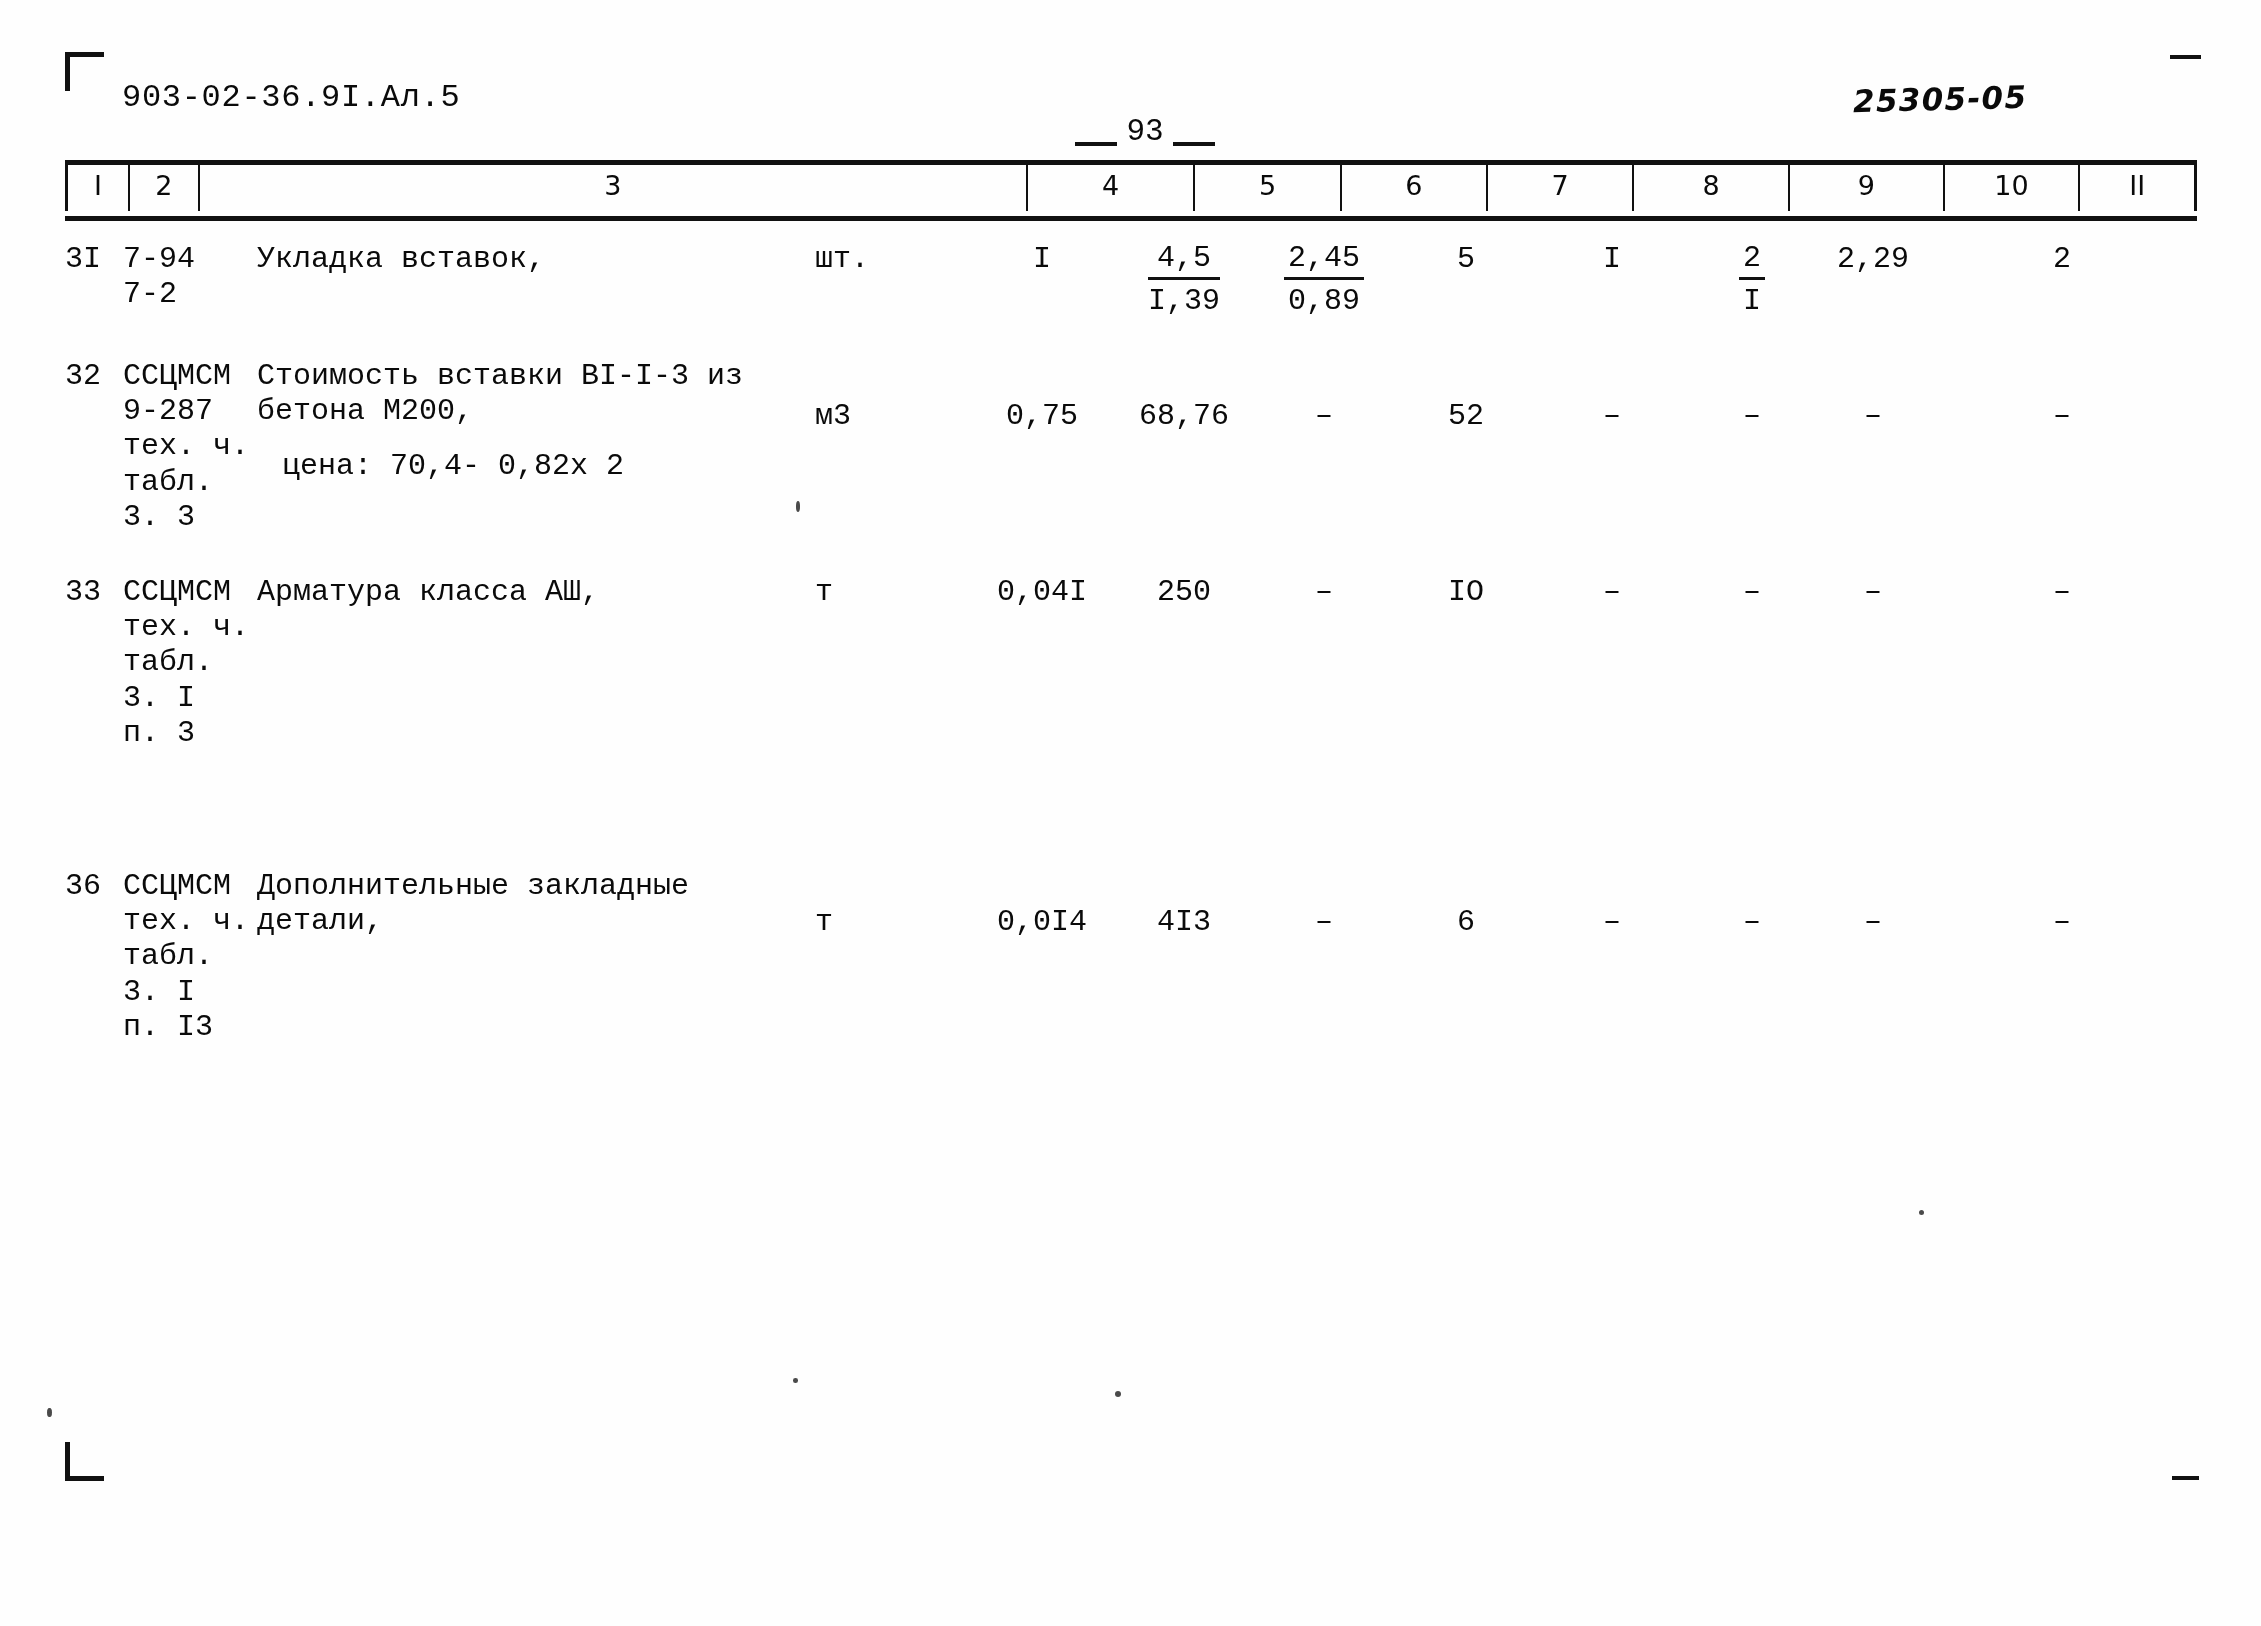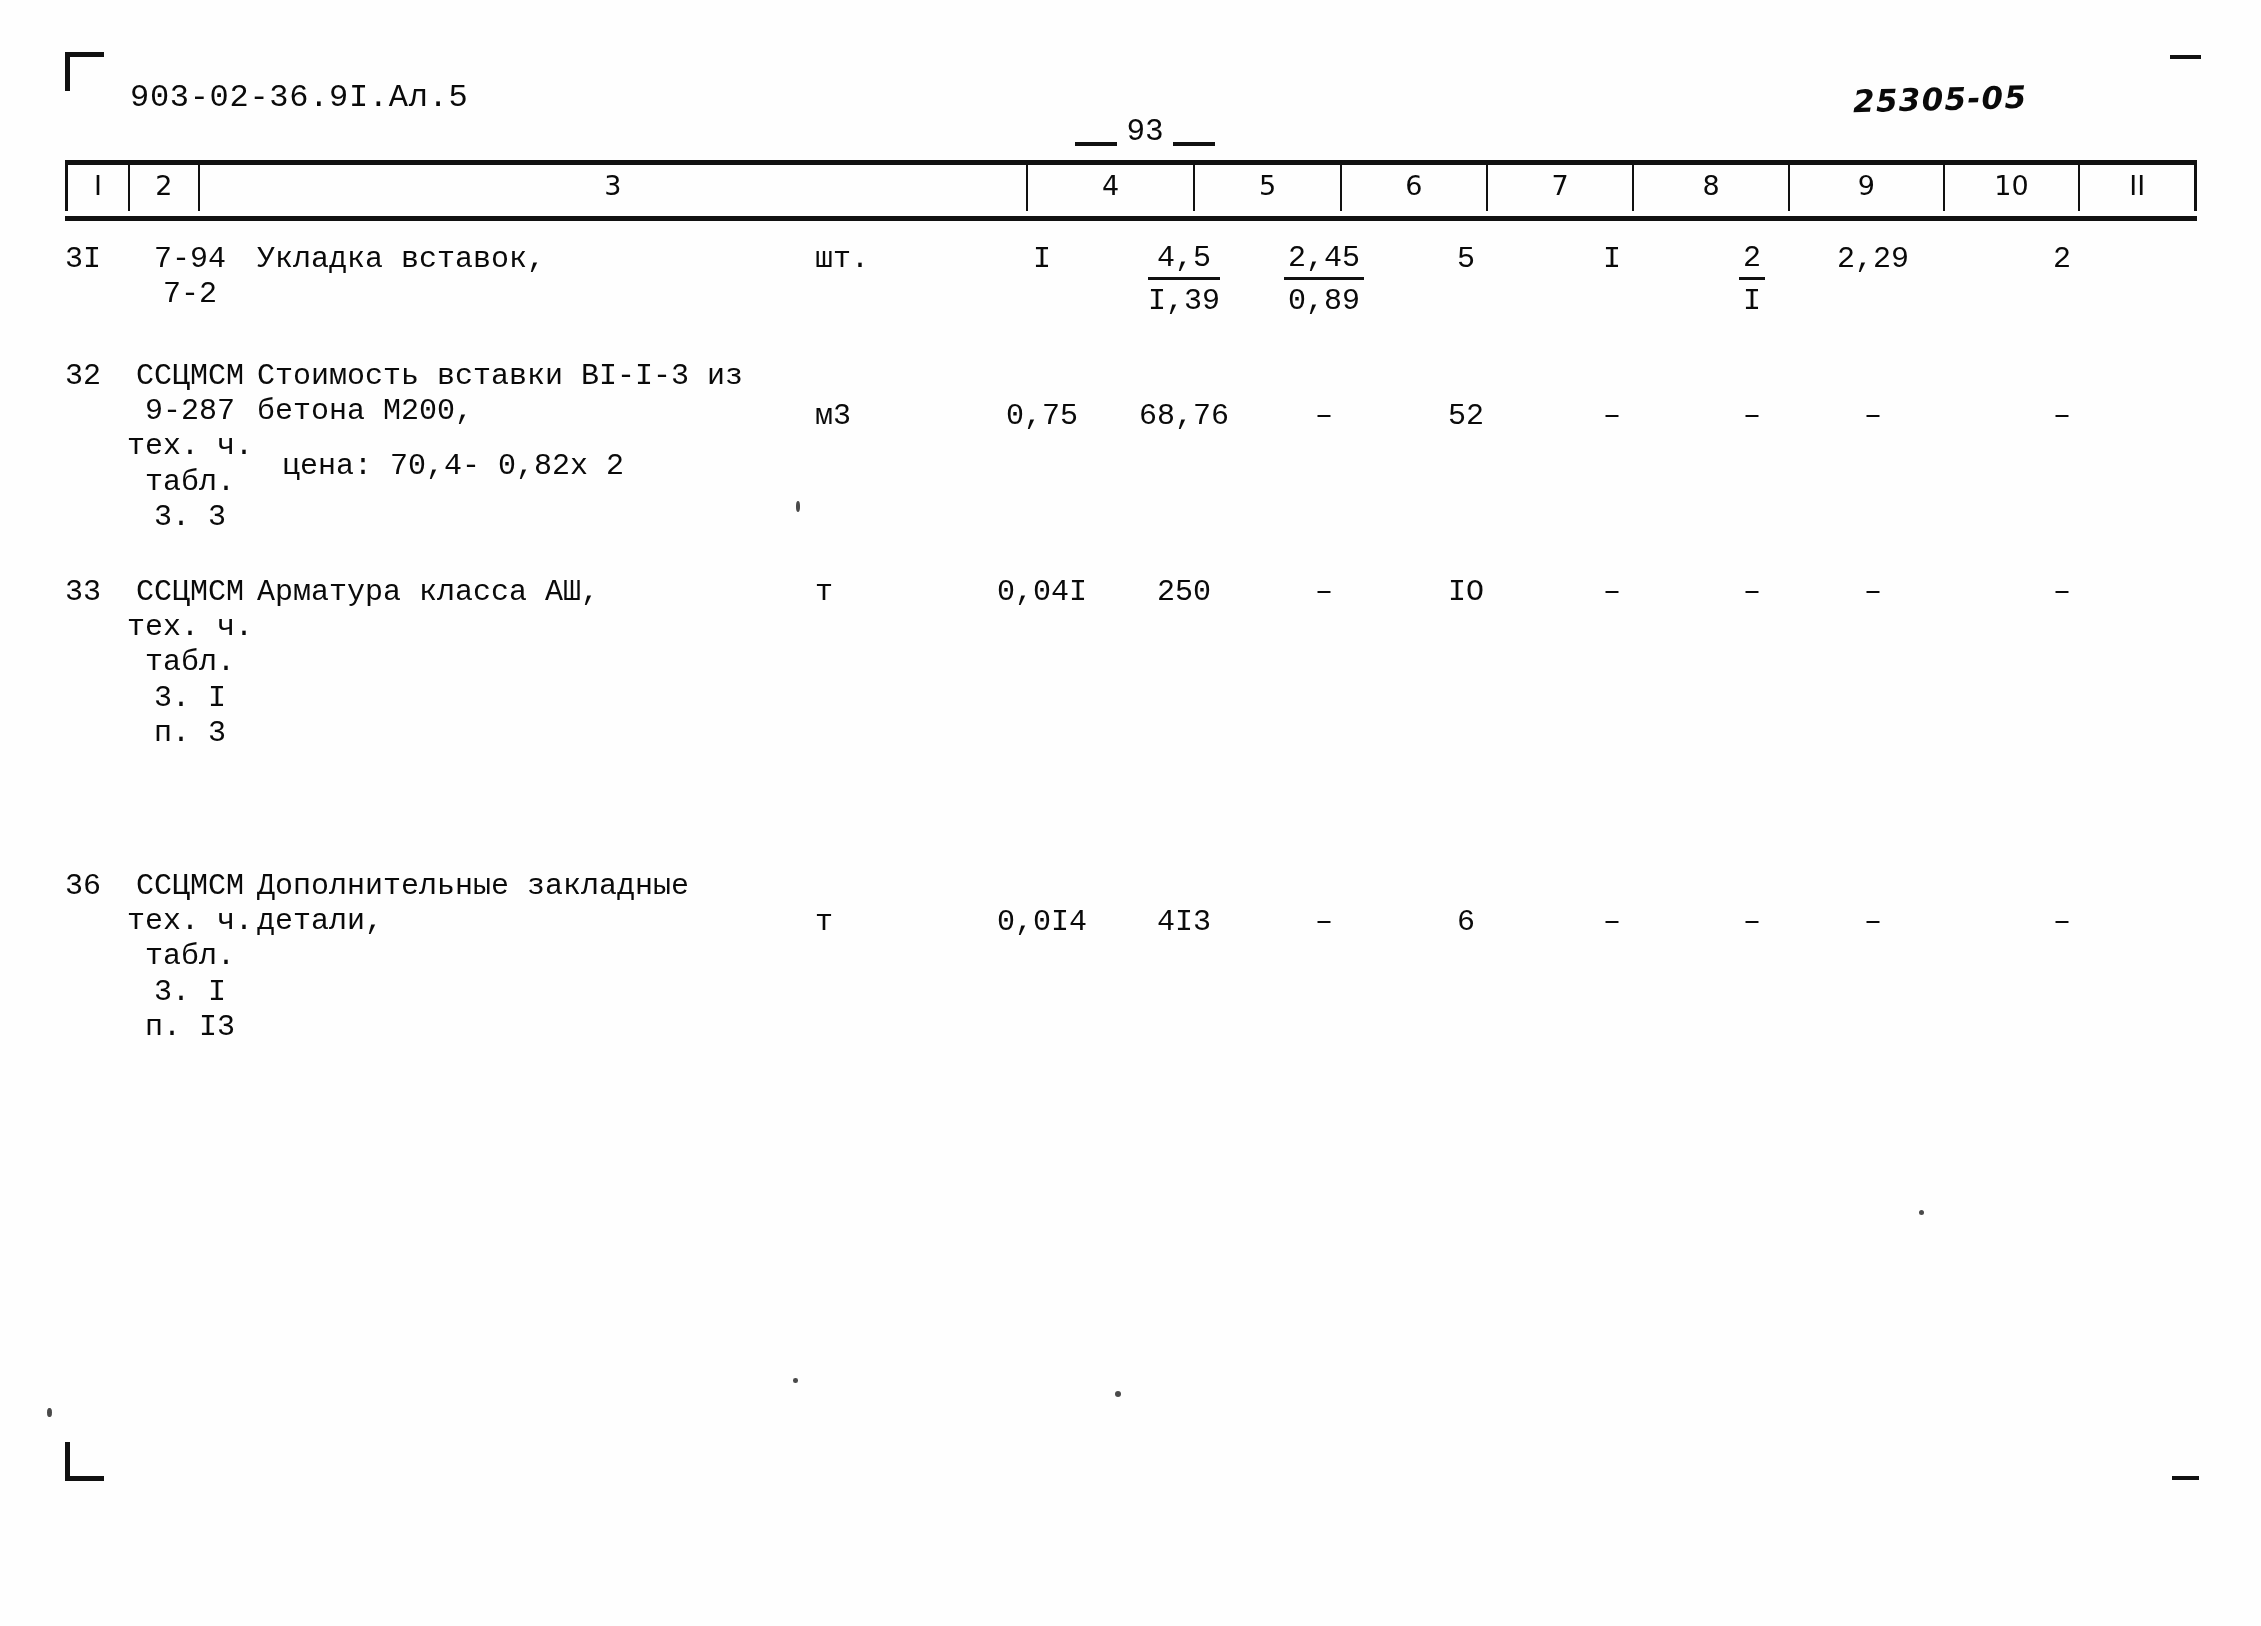--- a/index.html
+++ b/index.html
@@ -55,21 +55,20 @@
   }
 
   
   .doc-code {
     position: absolute;
     left: 122px;
     top: 79px;
     font-size: 32px;
     letter-spacing: 0.7px;
     white-space: nowrap;
-    margin-left: 8px;
   }
   .stamp-code {
     position: absolute;
     left: 1853px;
     top: 81px;
     font-size: 31px;
     font-family: "DejaVu Sans", sans-serif;
     font-style: italic;
     font-weight: 600;
     letter-spacing: 1.3px;
@@ -148,21 +147,21 @@
     table-layout: fixed;
     width: 2132px;
   }
   table.data td {
     padding: 0;
     vertical-align: top;
     font-size: 30px;
     line-height: 1.18;
   }
   .c-num    { text-align: left;  padding-left: 6.7px; }
-  .c-code   { text-align: center;  padding-left: 5.4px; white-space: pre-line; }
+  .c-code   { text-align: left;  padding-left: 5.4px; white-space: pre-line; }
   .c-desc   { text-align: left;  padding-left: 12px; position: relative; }
   .c-unit   { text-align: left; }
   .c-val    { text-align: center; }
 
   .desc-line { white-space: pre; }
   .desc-extra { margin-top: 20px; white-space: pre; margin-left: 25px; }
 
   
   .frac {
     display: inline-block;

